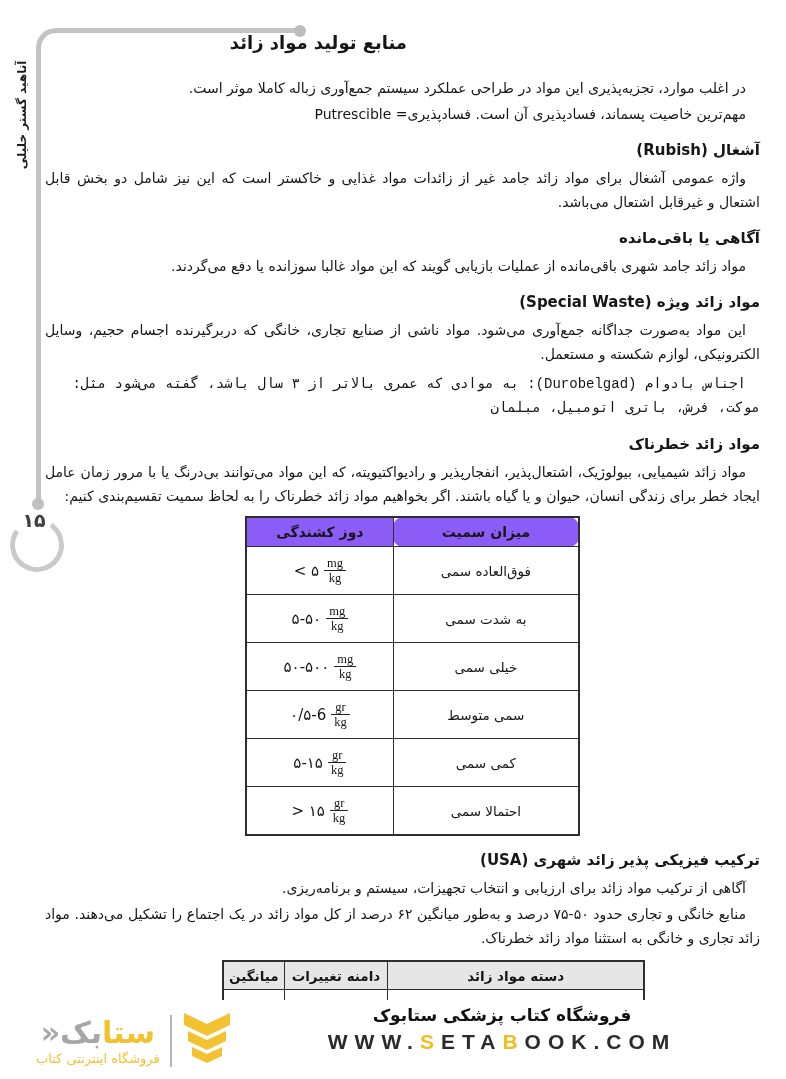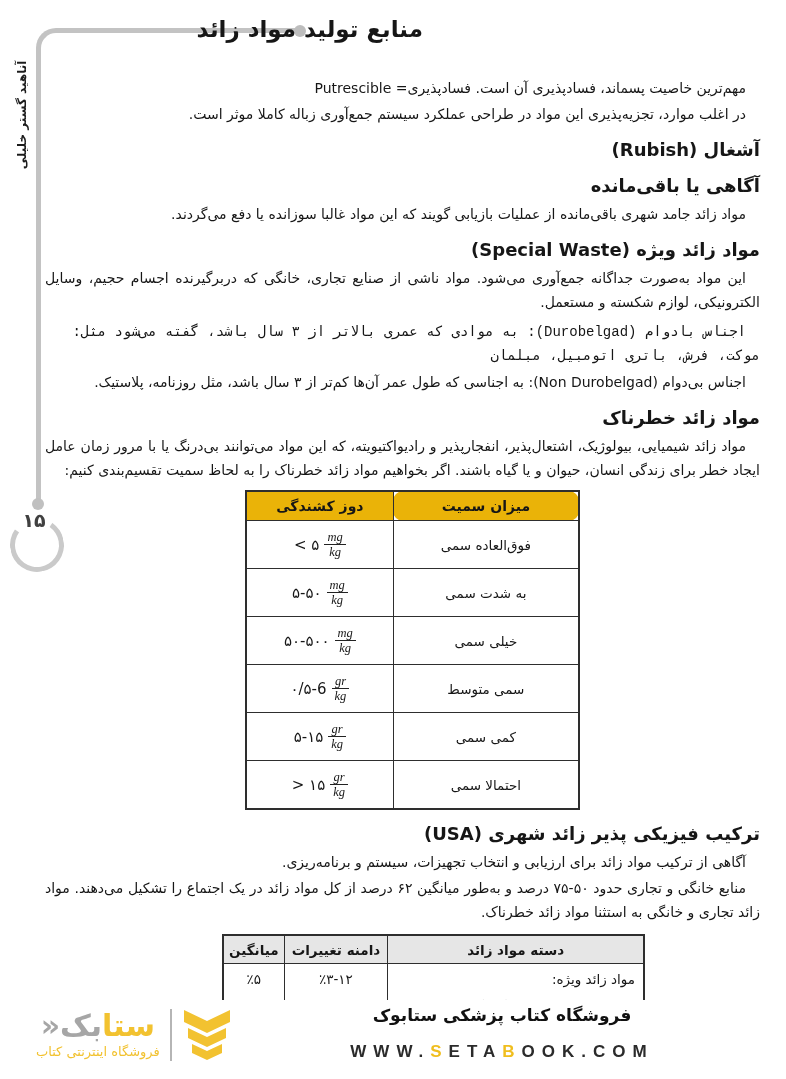--- a/index.html
+++ b/index.html
@@ -17,65 +17,65 @@
                 background:#c0c0c0;}
   .brand-vertical{position:absolute;left:-44px;top:108px;width:132px;text-align:center;
                   font-size:12px;font-weight:bold;letter-spacing:1px;color:#1c1c1c;
                   transform:rotate(-90deg);direction:rtl;}
   .page-number{position:absolute;left:12px;top:509px;width:44px;text-align:center;
                font-size:19px;font-weight:bold;color:#404040;}
   .page-number-arc{position:absolute;left:10px;top:518px;width:44px;height:44px;border-radius:50%;
                    border:5px solid #cacaca;border-top-color:transparent;transform:rotate(-10deg);}
 
   
-  .page-title{position:absolute;right:363px;top:16px;margin:0;font-size:23px;font-weight:bold;
+  .page-title{position:absolute;right:363px;top:16px;margin:16px;font-size:18px;font-weight:bold;
               direction:rtl;white-space:nowrap;}
 
   
   .content{position:absolute;top:76px;right:26px;left:45px;direction:rtl;
            font-size:14px;line-height:24px;text-align:justify;}
   .content p{margin:0 0 2px 0;text-indent:14px;}
   .content p.single{text-align:right;}
-  .content h2{margin:12px 0 4px 0;font-size:18px;font-weight:bold;text-align:right;text-indent:0;}
+  .content h2{margin:12px 0 4px 0;font-size:15px;font-weight:bold;text-align:right;text-indent:0;}
   .sp-top{margin-top:6px !important;font-family:Liberation Mono, monospace;}
 
   
   table{border-collapse:collapse;direction:rtl;}
   .tox-table{margin:8px 180px 0 0;width:335px;border:2px solid #2e2e2e;}
   .tox-table th,.tox-table td{border:1px solid #2e2e2e;text-align:center;}
-  .tox-table th{background:#eab308;height:26px;font-size:14px;font-weight:600;}
+  .tox-table th{background:#8b5cf6;height:26px;font-size:14px;font-weight:600;}
   .tox-table td{height:45px;font-size:13.5px;}
   .col-level{width:188px;border-radius:10px;}
   .col-dose{width:147px;}
   .dose{direction:ltr;display:inline-flex;align-items:center;gap:5px;font-size:15px;}
   .frac{display:inline-block;vertical-align:middle;text-align:center;
-        font-family:"Liberation Serif",serif;font-size:12.5px;line-height:1.15;font-style:italic;}
+        font-family:"Liberation Serif",serif;font-size:12.5px;line-height:1.15;}
   .frac-top{display:block;border-bottom:1px solid #222;padding:0 3px;}
   .frac-bot{display:block;padding:0 3px;}
 
   
   .phys-clip{height:90px;overflow:hidden;margin:10px 115px 0 0;width:423px;}
   .phys-table{width:423px;border:2px solid #2e2e2e;}
   .phys-table th,.phys-table td{border:1px solid #2e2e2e;font-size:13.5px;}
   .phys-table th{background:#e6e6e6;height:25px;font-weight:600;text-align:center;}
   .phys-table td{vertical-align:top;padding:2px 8px;line-height:26px;}
   .phys-cat{text-align:right;}
   .phys-val{text-align:center;direction:ltr;}
   .c-cat{width:262px;}
   .c-range{width:103px;}
   .c-mean{width:58px;}
 
   
   .footer{position:absolute;left:0;bottom:0;width:706px;height:79px;background:#ffffff;}
   .store-block{position:absolute;right:28px;top:5px;width:352px;text-align:center;}
   .store-name{font-size:17px;font-weight:600;direction:rtl;color:#111;}
-  .store-url{margin-top:17px;font-size:17px;font-weight:bold;letter-spacing:7px;
+  .store-url{margin-top:5px;font-size:21px;font-weight:bold;letter-spacing:7px;
              font-family:"Liberation Sans",sans-serif;color:#2b2b2b;white-space:nowrap;}
   .url-accent{color:#f0be1e;}
-  .logo-block{position:absolute;left:36px;top:9px;height:64px;display:flex;align-items:flex-start;
+  .logo-block{position:absolute;left:36px;top:9px;height:64px;display:flex;align-items:center;
               gap:10px;direction:ltr;}
   .logo-text{text-align:center;}
   .logo-word{font-size:30px;font-weight:bold;line-height:1.1;direction:rtl;white-space:nowrap;}
   .word-yellow{color:#f2c230;}
   .word-gray{color:#a6a6a6;}
   .logo-sub{font-size:13px;color:#f2c230;margin-top:2px;direction:rtl;}
   .logo-bar{width:2px;height:52px;background:#b5b5b5;}
 </style>
 </head>
 <body>
@@ -86,32 +86,32 @@
   <div class="title-dot"></div>
   <div class="v-line"></div>
   <div class="line-end-dot"></div>
   <div class="brand-vertical">آناهید گستر خلیلی</div>
   <div class="page-number">۱۵</div>
   <div class="page-number-arc"></div>
 
   <h1 class="page-title">منابع تولید مواد زائد</h1>
 
   <div class="content">
+    <p class="single">در اغلب موارد، تجزیه‌پذیری این مواد در طراحی عملکرد سیستم جمع‌آوری زباله کاملا موثر است.</p>
     <p class="single">مهم‌ترین خاصیت پسماند، فسادپذیری آن است. فسادپذیری= Putrescible</p>
-    <p class="single">در اغلب موارد، تجزیه‌پذیری این مواد در طراحی عملکرد سیستم جمع‌آوری زباله کاملا موثر است.</p>
 
     <h2>آشغال (Rubish)</h2>
+    <p>واژه عمومی آشغال برای مواد زائد جامد غیر از زائدات مواد غذایی و خاکستر است که این نیز شامل دو بخش قابل اشتعال و غیرقابل اشتعال می‌باشد.</p>
 
     <h2>آگاهی یا باقی‌مانده</h2>
     <p class="single">مواد زائد جامد شهری باقی‌مانده از عملیات بازیابی گویند که این مواد غالبا سوزانده یا دفع می‌گردند.</p>
 
     <h2>مواد زائد ویژه (Special Waste)</h2>
     <p>این مواد به‌صورت جداگانه جمع‌آوری می‌شود. مواد ناشی از صنایع تجاری، خانگی که دربرگیرنده اجسام حجیم، وسایل الکترونیکی، لوازم شکسته و مستعمل.</p>
     <p class="single sp-top">اجناس بادوام (Durobelgad): به موادی که عمری بالاتر از ۳ سال باشد، گفته می‌شود مثل: موکت، فرش، باتری اتومبیل، مبلمان</p>
-    <p class="single">اجناس بی‌دوام (Non Durobelgad): به اجناسی که طول عمر آن‌ها کم‌تر از ۳ سال باشد، مثل روزنامه، پلاستیک.</p>
 
     <h2>مواد زائد خطرناک</h2>
     <p>مواد زائد شیمیایی، بیولوژیک، اشتعال‌پذیر، انفجارپذیر و رادیواکتیویته، که این مواد می‌توانند بی‌درنگ یا با مرور زمان عامل ایجاد خطر برای زندگی انسان، حیوان و یا گیاه باشند. اگر بخواهیم مواد زائد خطرناک را به لحاظ سمیت تقسیم‌بندی کنیم:</p>
 
     <table class="tox-table">
       <thead>
         <tr>
           <th class="col-level">میزان سمیت</th>
           <th class="col-dose">دوز کشندگی</th>
         </tr>

